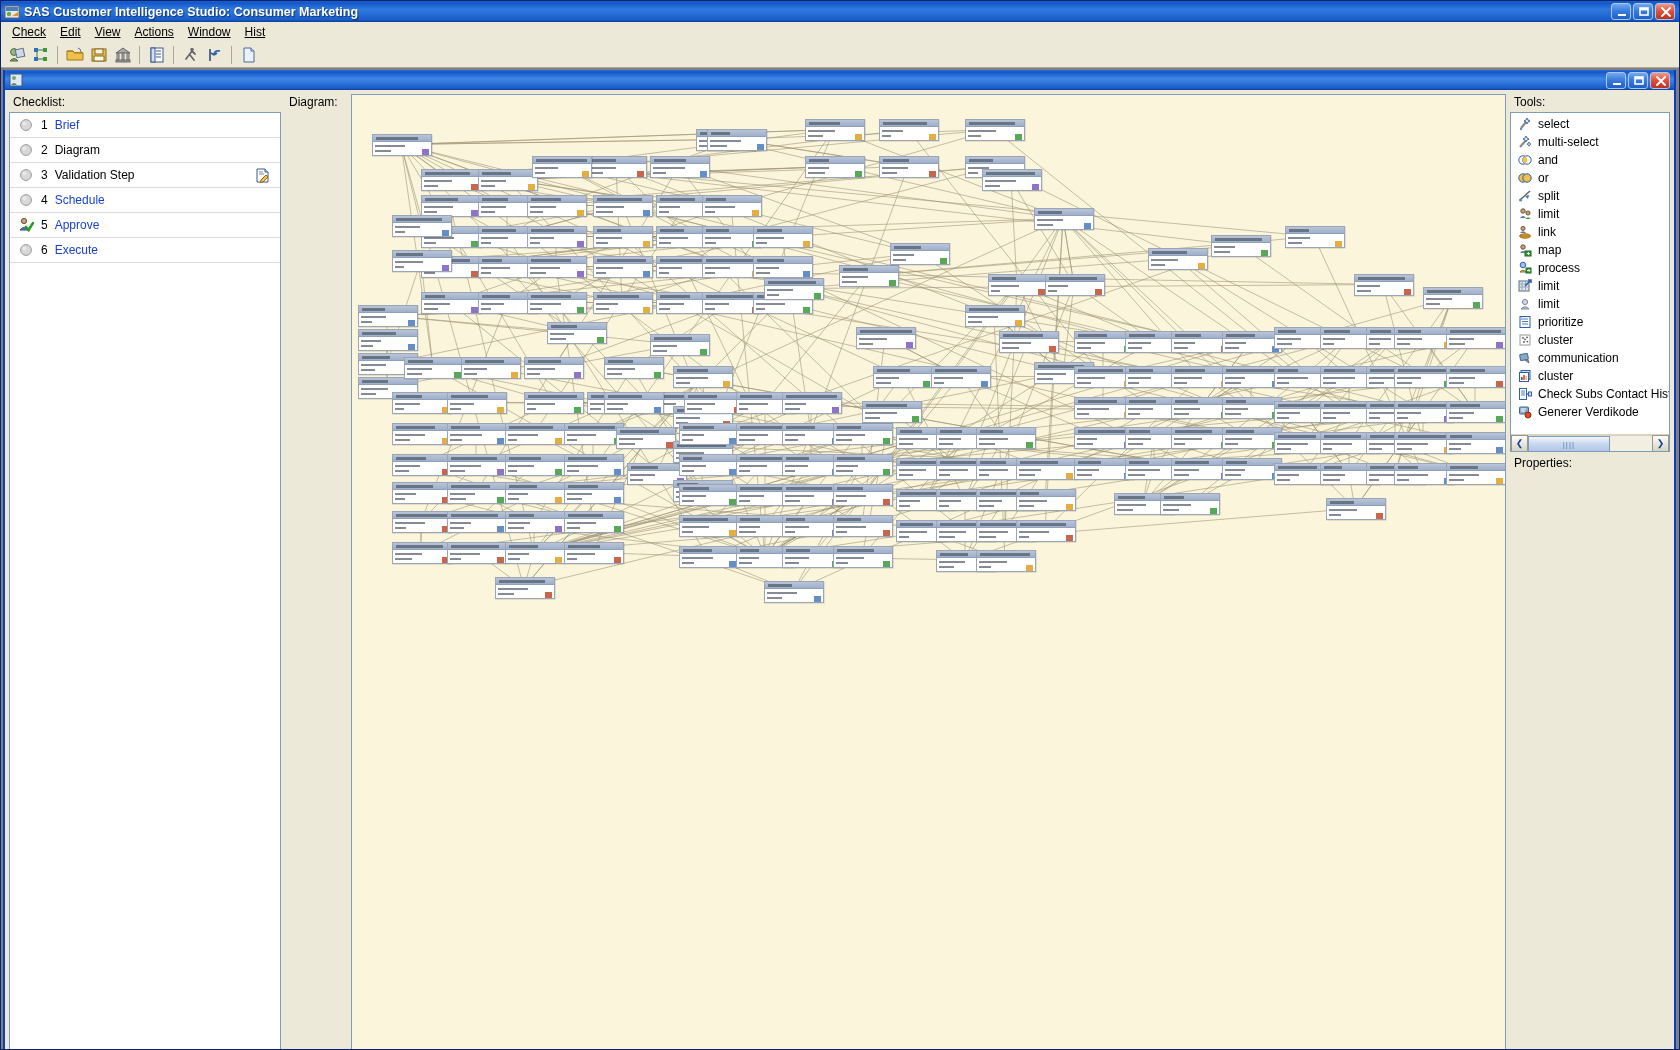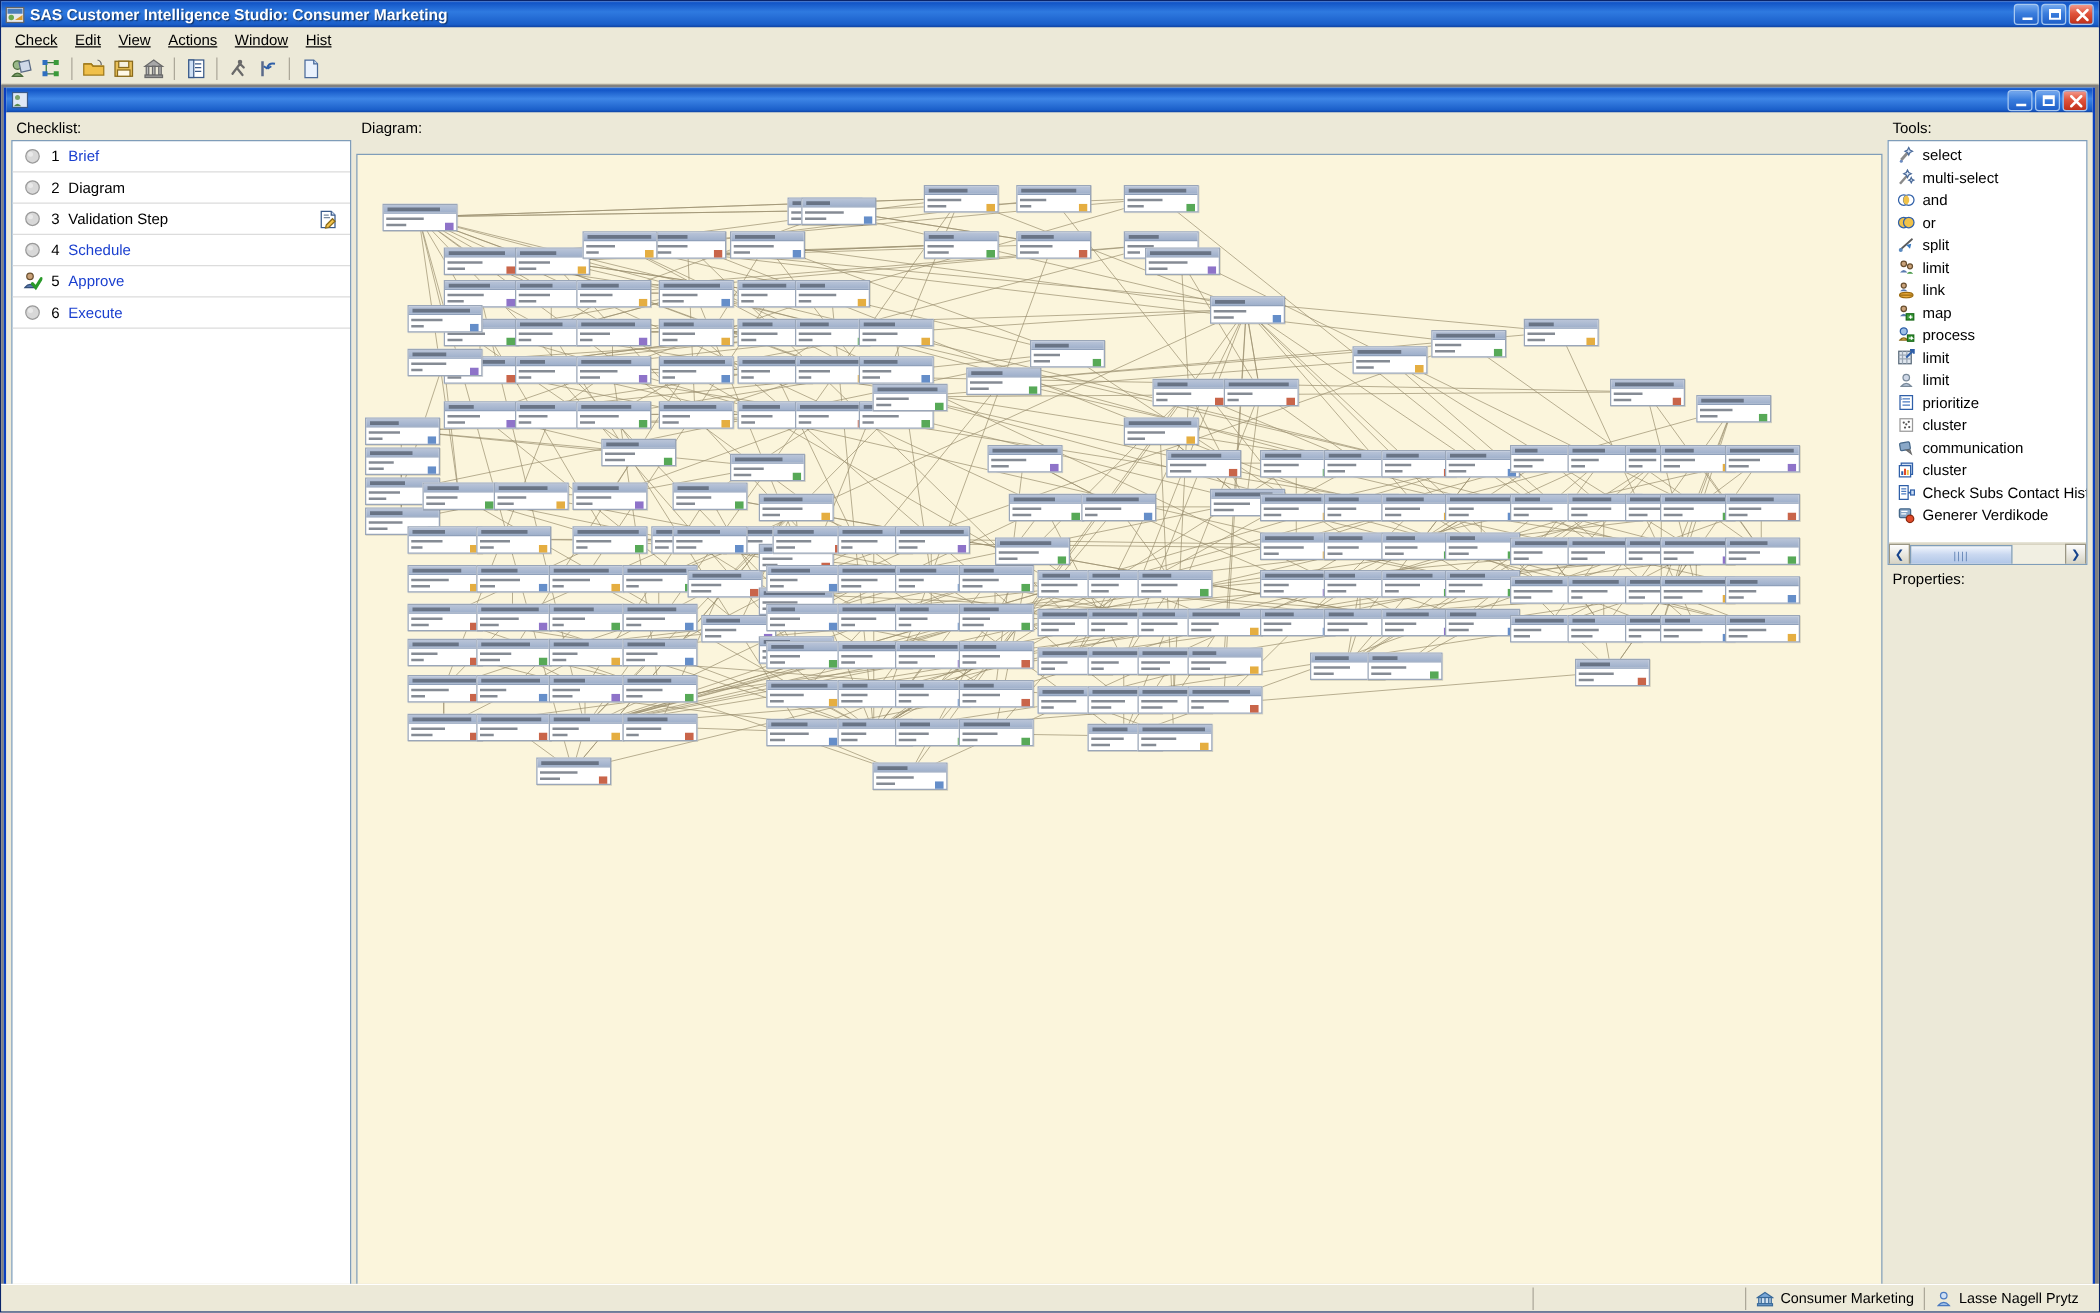--- a/index.html
+++ b/index.html
@@ -128,21 +128,21 @@
     gap: 7px;
   }
   .chk-icon { width: 16px; height: 16px; flex:0 0 16px; display:flex;align-items:center;justify-content:center;}
   .chk-num { font-size: 12px; color: #000; }
   .chk-label { font-size: 12px; }
   .chk-label.link { color: #1a3fcf; }
   .chk-label.plain { color: #000; }
   .chk-right { margin-left:auto; margin-right: 10px; display:flex; }
 
   
-  #diagram-panel { flex: 1 1 auto; display:flex; flex-direction:column; min-width:0;gap:11px;}
+  #diagram-panel { flex: 1 1 auto; display:flex; flex-direction:row; min-width:0;gap:11px;}
   #diagram-outer {
     flex: 1 1 auto;
     border: 1px solid #7f9db9;
     background: #fbf5dc;
     position: relative;
     overflow: hidden;
   }
   #diagram-canvas { position:absolute; inset:0; }
   .sb-arrow {
     width: 17px; height: 17px; flex: 0 0 17px;
@@ -3428,37 +3428,14 @@
             </div>
           </div>
 
           <div class="panel-label" style="padding-top:4px;">Properties:</div>
         </div>
 
       </div>
     </div>
   </div>
 
-  <div id="statusbar">
-    <div class="status-spacer"></div>
-    <div class="status-cell">
-      <span style="width:14px;height:14px;display:inline-block;">
-        <svg width="14" height="14" viewBox="0 0 14 14">
-          <path d="M7 2 L13 6 H1 Z" fill="#7aa8d8" stroke="#3a6a9a"></path>
-          <rect x="2" y="6" width="10" height="5" fill="#cfe0f0" stroke="#3a6a9a"></rect>
-          <path d="M4 6 v5 M7 6 v5 M10 6 v5" stroke="#3a6a9a"></path>
-          <rect x="1" y="11" width="12" height="1.6" fill="#7aa8d8" stroke="#3a6a9a"></rect>
-        </svg>
-      </span>
-      <span>Consumer Marketing</span>
-    </div>
-    <div class="status-cell">
-      <span style="width:14px;height:14px;display:inline-block;">
-        <svg width="14" height="14" viewBox="0 0 14 14">
-          <circle cx="7" cy="4.4" r="2.6" fill="#cfe0f5" stroke="#4a7ac0"></circle>
-          <path d="M2.6 12.4 q4.4-5 8.8 0z" fill="#9ec0e8" stroke="#4a7ac0"></path>
-        </svg>
-      </span>
-      <span>Lasse Nagell Prytz</span>
-    </div>
-  </div>
 
 </div>
 
 </body></html>

